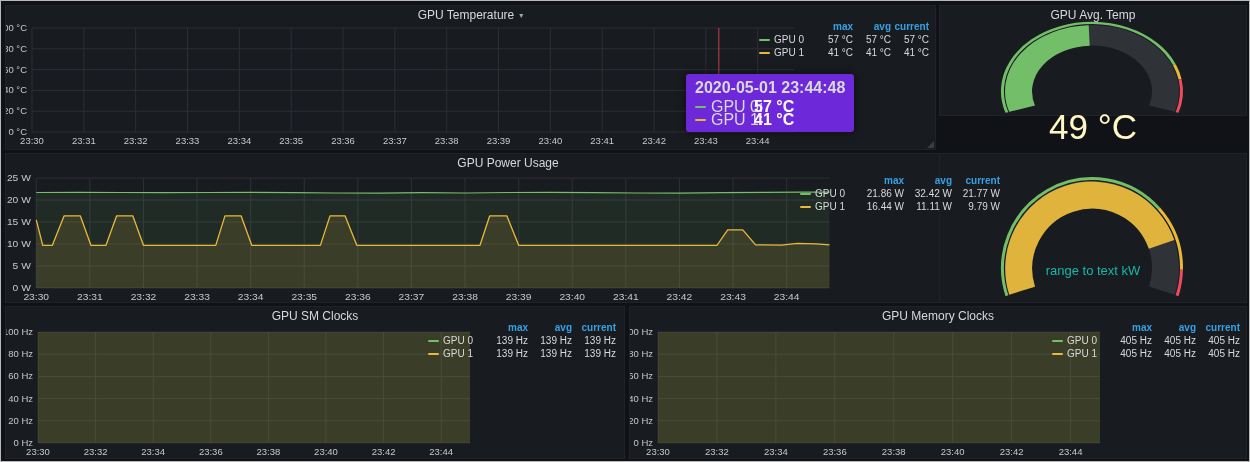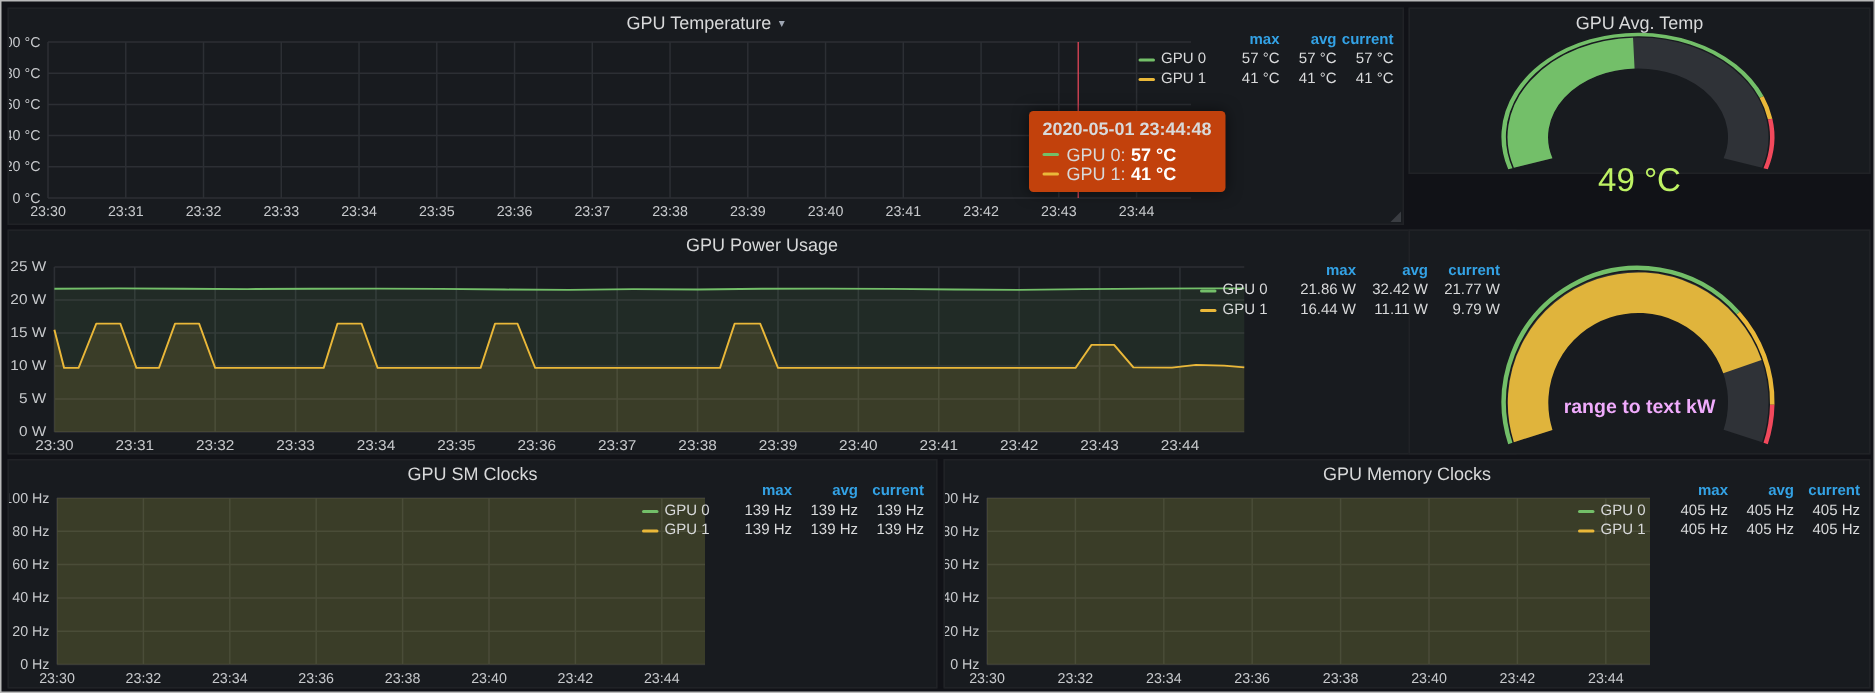--- a/index.html
+++ b/index.html
@@ -27,30 +27,30 @@
   .lhead .lv{color:#33a2e5;font-weight:700;}
   .lname{display:flex;align-items:center;gap:4px;width:56px;}
   .dash{display:inline-block;width:11px;height:2px;border-radius:1px;flex:none;}
   .c-green{background:#73bf69;}
   .c-yellow{background:#eab839;}
   .lv{text-align:right;}
   .cols38 .lv{width:38px;}
   .cols46 .lv{width:48px;}
   .cols44 .lv{width:44px;}
 
-  .tooltip{position:absolute;left:680px;top:68px;background:#c2410c;border-radius:3px;
-    padding:5px 9px 6px 9px;z-index:4;box-shadow:0 0 10px rgba(0,0,0,.55);font-size:12px;}
+  .tooltip{position:absolute;left:680px;top:68px;background:#6d28d9;border-radius:3px;
+    padding:5px 9px 6px 9px;z-index:4;box-shadow:0 0 10px rgba(0,0,0,.55);font-size:16px;}
   .ttime{font-weight:700;color:#d8d9da;margin-bottom:3px;white-space:nowrap;}
   .trow{display:flex;align-items:center;gap:5px;height:13px;white-space:nowrap;}
   .tname{color:#d8d9da;width:38px;}
   .tval{font-weight:700;color:#ffffff;}
 
   .gaugeval{position:absolute;left:0;right:0;text-align:center;z-index:2;}
-  #p-gtemp .gaugeval{top:101px;font-size:22px;font-weight:500;color:#bef264;}
-  #p-gpower .gaugeval{top:109px;font-size:13px;font-weight:700;color:#f0abfc;}
+  #p-gtemp .gaugeval{top:101px;font-size:35px;font-weight:500;color:#fef9c3;}
+  #p-gpower .gaugeval{top:109px;font-size:13px;font-weight:400;color:#14b8a6;}
 
   .resize{position:absolute;right:1px;bottom:1px;width:0;height:0;z-index:3;
     border-left:7px solid transparent;border-bottom:7px solid #3a3d42;cursor:nwse-resize;}
 </style>
 </head>
 <body>
 
 <div class="stage">
 
   <div class="panel" id="p-temp">

